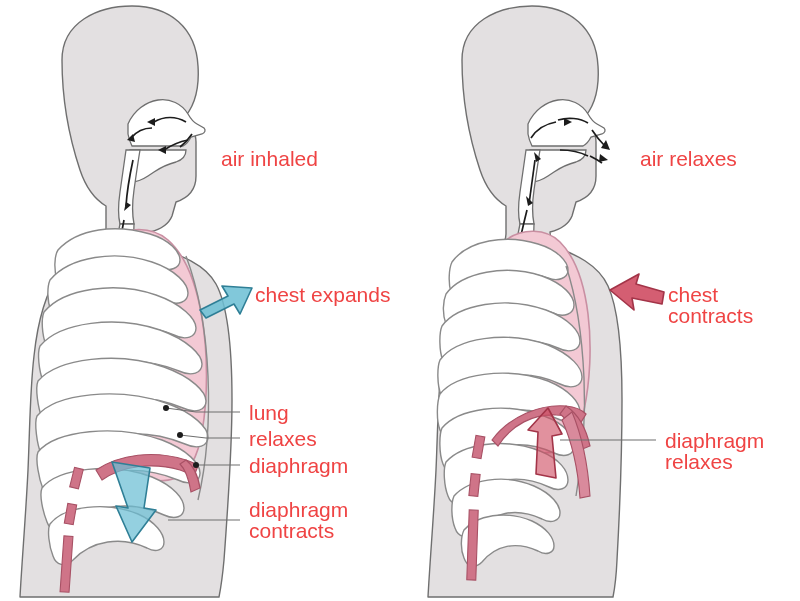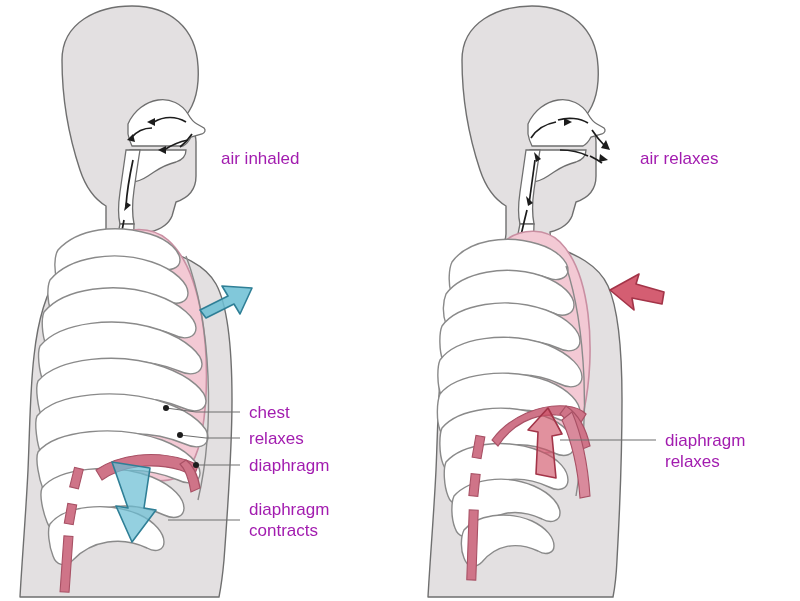--- a/index.html
+++ b/index.html
@@ -1,20 +1,20 @@
 <!DOCTYPE html>
 <html><head>
 <meta charset="utf-8">
 <style>
   html,body{margin:0;padding:0;background:#ffffff;}
   body{width:800px;height:601px;overflow:hidden;
        font-family:"Liberation Sans","DejaVu Sans",sans-serif;}
   #stage{position:relative;width:800px;height:601px;background:#fff;}
   svg.fig{position:absolute;top:0;left:0;width:800px;height:601px;}
-  .lbl{position:absolute;color:#a21caf;font-size:17px;line-height:21px;
+  .lbl{position:absolute;color:#ef4444;font-size:21px;line-height:21px;
        font-family:"Liberation Sans","DejaVu Sans",sans-serif;white-space:pre-line;}
 </style>
 </head>
 <body>
 
 <div id="stage">
 
   <svg class="fig" viewBox="0 0 800 601">
 
     <path d="M62,60 C62,22 98,6 132,6 C170,6 196,28 198,66
@@ -252,29 +252,31 @@
       <path d="M664,292 L636,284 L639,274 L610,290 L634,310 L632,298 L662,304 Z" fill="#cf4d63" fill-opacity="0.9" stroke="#a33448" stroke-width="1.6" stroke-linejoin="round"></path>
     </g>
 
     <g stroke="#6f6f6f" stroke-width="1.1" fill="none">
       <path d="M560,440 L600,440 L656,440"></path>
     </g>
   </svg>
 
   <div class="lbl" style="left:221px;top:148px;">air inhaled</div>
 
-
-  <div class="lbl" style="left:249px;top:402px;">chest</div>
+  <div class="lbl" style="left:255px;top:284px;">chest expands</div>
+
+  <div class="lbl" style="left:249px;top:402px;">lung</div>
 
   <div class="lbl" style="left:249px;top:428px;">relaxes</div>
 
   <div class="lbl" style="left:249px;top:455px;">diaphragm</div>
 
   <div class="lbl" style="left:249px;top:499px;">diaphragm
 contracts</div>
 
   <div class="lbl" style="left:640px;top:148px;">air relaxes</div>
 
+  <div class="lbl" style="left:668px;top:284px;">chest contracts</div>
 
   <div class="lbl" style="left:665px;top:430px;">diaphragm
 relaxes</div>
 
 </div>
 
 </body></html>

